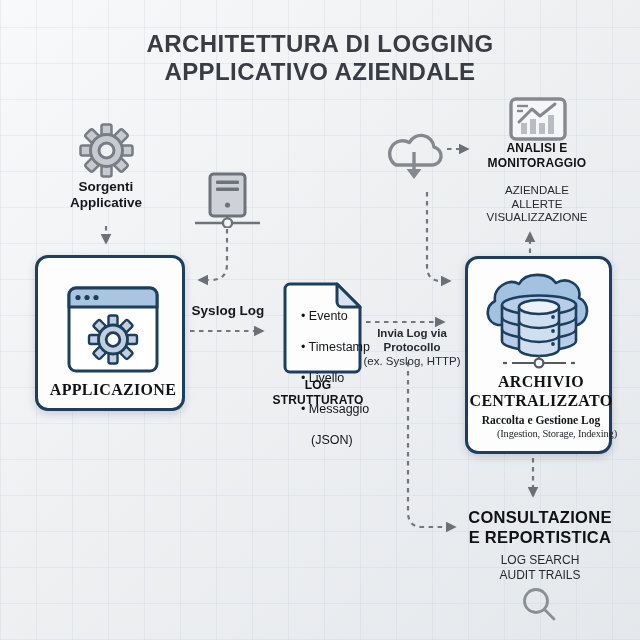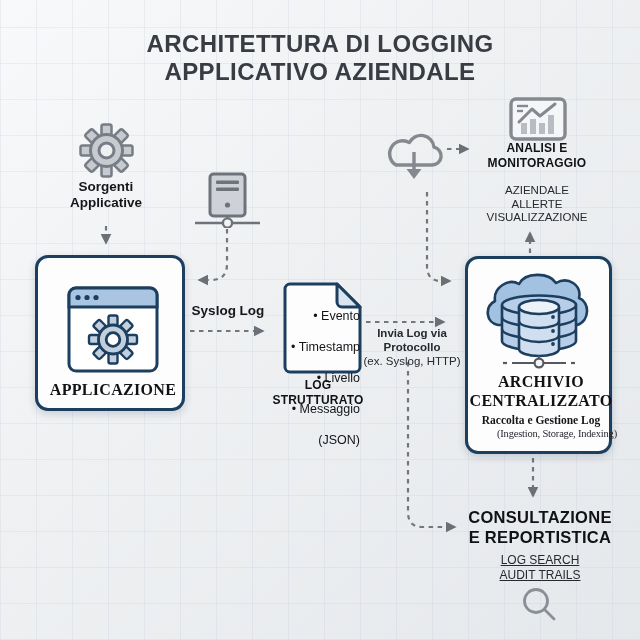--- a/index.html
+++ b/index.html
@@ -134,21 +134,21 @@
     <div class="abs ctr box-label" style="left:75px;top:122px;width:150px;">APPLICAZIONE</div>
   </div>
 
   <div class="abs ctr lbl-b13" style="left:228px;top:303px;width:110px;">Syslog Log</div>
 
   <div class="abs" style="left:279px;top:281px;width:84px;height:94px;">
     <svg width="84" height="94" viewBox="0 0 84 94">
       <path d="M11 3 h47 l23 23 v60 a5 5 0 0 1-5 5 H11 a5 5 0 0 1-5-5 V8 a5 5 0 0 1 5-5 z" fill="#fdfdfd" stroke="#1c3e5f" stroke-width="3" stroke-linejoin="round"></path>
       <path d="M58 3 v18 a5 5 0 0 0 5 5 h18 z" fill="#d9e4ef" stroke="#1c3e5f" stroke-width="3" stroke-linejoin="round"></path>
     </svg>
-    <div class="abs doc-items" style="left:11px;top:12px;width:70px;text-align:right;">
+    <div class="abs doc-items" style="left:22px;top:12px;width:70px;">
       <div>• Evento</div>
       <div>• Timestamp</div>
       <div>• Livello</div>
       <div>• Messaggio</div>
       <div class="indent">(JSON)</div>
     </div>
   </div>
   <div class="abs ctr lbl-b15" style="left:318px;top:378px;width:160px;">
     <div>LOG</div>
     <div>STRUTTURATO</div>
@@ -216,21 +216,21 @@
       <div>CENTRALIZZATO</div>
     </div>
     <div class="abs ctr" style="left:73px;top:155px;width:145px;font-weight:bold;font-size:11.5px;color:#14161a;">Raccolta e Gestione Log</div>
     <div class="abs ctr" style="left:73px;top:169px;width:145px;font-size:10.5px;letter-spacing:-0.2px;color:#26292e;padding-left:32px;">(Ingestion, Storage, Indexing)</div>
   </div>
 
   <div class="abs ctr box-label" style="left:540px;top:508px;width:200px;font-size:16.5px;">
     <div>CONSULTAZIONE</div>
     <div>E REPORTISTICA</div>
   </div>
-  <div class="abs ctr" style="left:540px;top:553px;width:160px;font-size:12px;line-height:15px;color:#26292e;text-decoration:underline;">
+  <div class="abs ctr" style="left:540px;top:553px;width:160px;font-size:12px;line-height:15px;color:#26292e;">
     <div>LOG SEARCH</div>
     <div>AUDIT TRAILS</div>
   </div>
 
   <div class="abs" style="left:520px;top:586px;">
     <svg width="40" height="40" viewBox="0 0 40 40">
       <circle cx="16" cy="15" r="11.5" fill="none" stroke="#8a8f96" stroke-width="2.8"></circle>
       <line x1="24.5" y1="23.5" x2="34" y2="33" stroke="#8a8f96" stroke-width="2.8" stroke-linecap="round"></line>
     </svg>
   </div>

